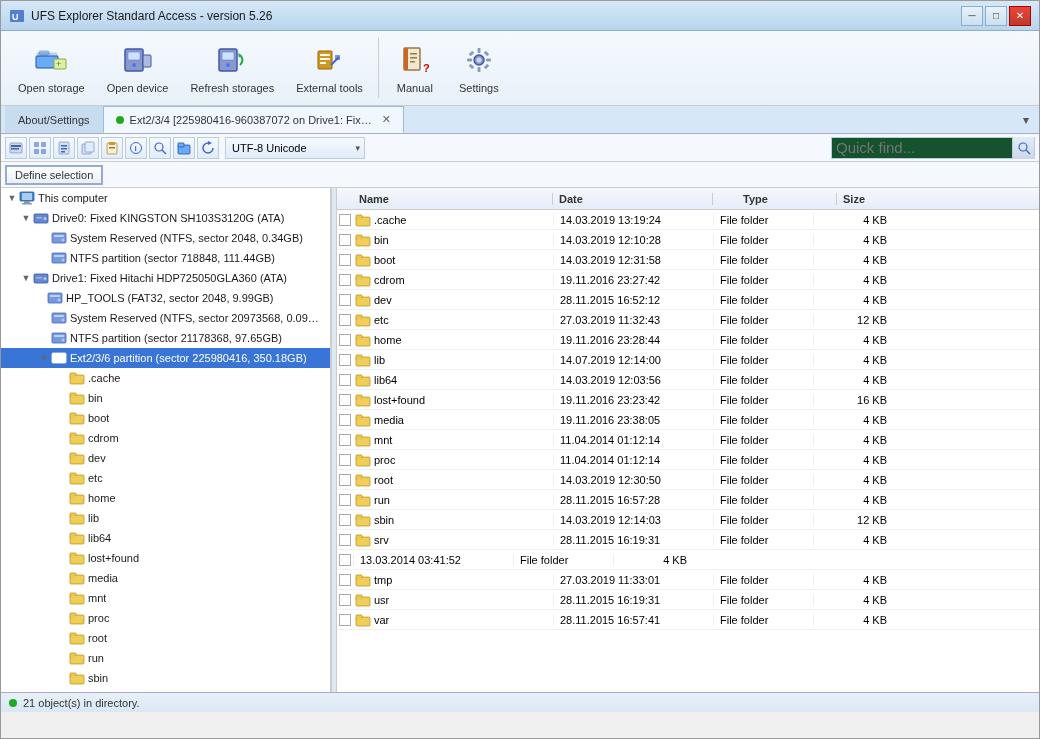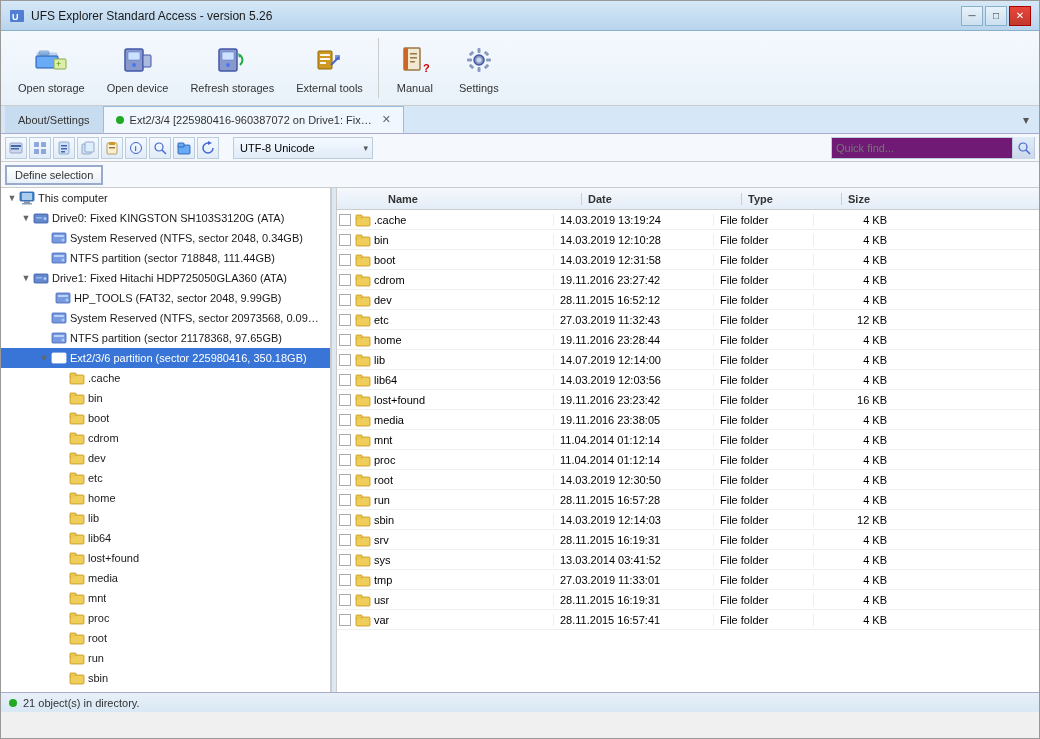--- a/index.html
+++ b/index.html
@@ -183,24 +183,24 @@
       border: 1px solid #bcd;
       background: white;
       display: flex;
       align-items: center;
       margin-left: auto;
     }
     .search-input {
       height: 20px;
       border: none;
       outline: none;
-      font-size: 11px;
+      font-size: 15px;
       padding: 0 4px;
       width: 180px;
-      background: #701a75;
+      background: #14532d;
       color: #999;
     }
     .search-icon-btn {
       width: 22px;
       height: 22px;
       background: linear-gradient(to bottom, #e0ecf8, #ccd8e8);
       border-left: 1px solid #bcd;
       display: flex;
       align-items: center;
       justify-content: center;
@@ -298,39 +298,39 @@
       align-items: center;
     }
     .file-col-name {
       width: 200px;
       min-width: 200px;
       padding: 0 6px;
       font-size: 11px;
       font-weight: 600;
       color: #333;
       border-right: 1px solid #ccc;
-      margin-left: 29px;
     }
     .file-col-date {
       width: 160px;
       min-width: 160px;
       padding: 0 6px;
       font-size: 11px;
       font-weight: 600;
       color: #333;
       border-right: 1px solid #ccc;
     }
     .file-col-type {
       width: 100px;
       min-width: 100px;
       padding: 0 6px;
       font-size: 11px;
       font-weight: 600;
       color: #333;
       border-right: 1px solid #ccc;
+      margin-left: 24px;
     }
     .file-col-size {
       width: 80px;
       min-width: 80px;
       padding: 0 6px;
       font-size: 11px;
       font-weight: 600;
       color: #333;
     }
     .file-list {
@@ -607,21 +607,21 @@
         <rect x="1" y="4" width="12" height="9" rx="1" fill="#6aabf7" stroke="#2255aa" stroke-width="0.8"></rect>
         <rect x="1" y="2" width="6" height="4" rx="0.5" fill="#6aabf7" stroke="#2255aa" stroke-width="0.8"></rect>
       </svg>
   </button>
   <button class="sec-btn" title="Refresh">
     <svg width="14" height="14" viewBox="0 0 14 14">
         <path d="M12 7A5 5 0 1 1 7 2" stroke="#4466cc" stroke-width="1.5" fill="none"></path>
         <path d="M7 0 L7 4 L11 2 Z" fill="#4466cc"></path>
       </svg>
   </button>
-  <div style="margin-left:12px;">
+  <div style="margin-left:4px;">
     <div class="encoding-dropdown">
       <span>UTF-8 Unicode</span>
       <span style="position:absolute;right:4px;font-size:9px;color:#555;">▾</span>
     </div>
   </div>
   <div class="search-box" style="margin-left:auto;">
     <input class="search-input" type="text" placeholder="Quick find..." style="">
     <div class="search-icon-btn">
       <svg width="14" height="14" viewBox="0 0 14 14">
           <circle cx="6" cy="6" r="4" fill="none" stroke="#4466cc" stroke-width="1.2"></circle>
@@ -693,21 +693,21 @@
       <span class="tree-icon">
         <svg width="16" height="16" viewBox="0 0 16 16">
             <rect x="1" y="4" width="14" height="9" rx="1" fill="#6688cc" stroke="#3355aa" stroke-width="0.8"></rect>
             <circle cx="12" cy="8.5" r="1.5" fill="#aaccff"></circle>
             <rect x="3" y="7" width="6" height="1.5" rx="0.5" fill="#aaccff" opacity="0.7"></rect>
           </svg>
       </span>
       <span class="tree-text">Drive1: Fixed Hitachi HDP725050GLA360 (ATA)</span>
     </div>
 
-    <div class="tree-item" style="padding-left:40px;">
+    <div class="tree-item" style="padding-left:32px;">
       <span class="tree-expand" style="visibility:hidden;">▶</span>
       <span class="tree-icon">
         <svg width="16" height="16" viewBox="0 0 16 16">
             <rect x="1" y="3" width="14" height="10" rx="1" fill="#7799dd" stroke="#4466bb" stroke-width="0.8"></rect>
             <rect x="3" y="5" width="10" height="2" rx="0.5" fill="#cce0ff" opacity="0.8"></rect>
             <circle cx="12" cy="10" r="1.5" fill="#aaccff"></circle>
           </svg>
       </span>
       <span class="tree-text">HP_TOOLS (FAT32, sector 2048, 9.99GB)</span>
     </div>
@@ -1255,30 +1255,20 @@
       <span class="file-name">srv</span>
     </div>
     <div class="file-date">28.11.2015 16:19:31</div>
     <div class="file-type">File folder</div>
     <div class="file-size">4 KB</div>
   </div>
         <div class="file-row">
     <div class="file-check">
       <div class="chk"></div>
     </div>
-    <div class="name-cell">
-      <span class="tree-icon">
-        <svg width="16" height="16" viewBox="0 0 16 16">
-          <rect x="1" y="5" width="14" height="9" rx="1" fill="#e8c84a" stroke="#cc9922" stroke-width="0.8"></rect>
-          <rect x="1" y="3" width="6" height="4" rx="0.5" fill="#e8c84a" stroke="#cc9922" stroke-width="0.8"></rect>
-          <rect x="2" y="6" width="12" height="7" rx="0.5" fill="#f0d060" opacity="0.8"></rect>
-        </svg>
-      </span>
-      <span class="file-name">sys</span>
-    </div>
     <div class="file-date">13.03.2014 03:41:52</div>
     <div class="file-type">File folder</div>
     <div class="file-size">4 KB</div>
   </div>
         <div class="file-row">
     <div class="file-check">
       <div class="chk"></div>
     </div>
     <div class="name-cell">
       <span class="tree-icon">

